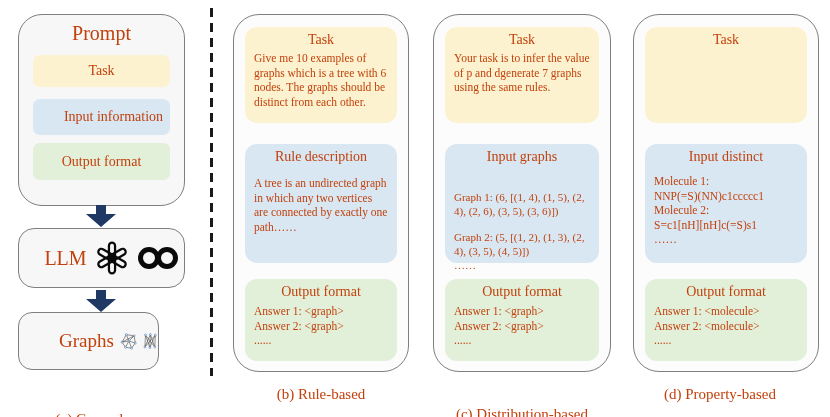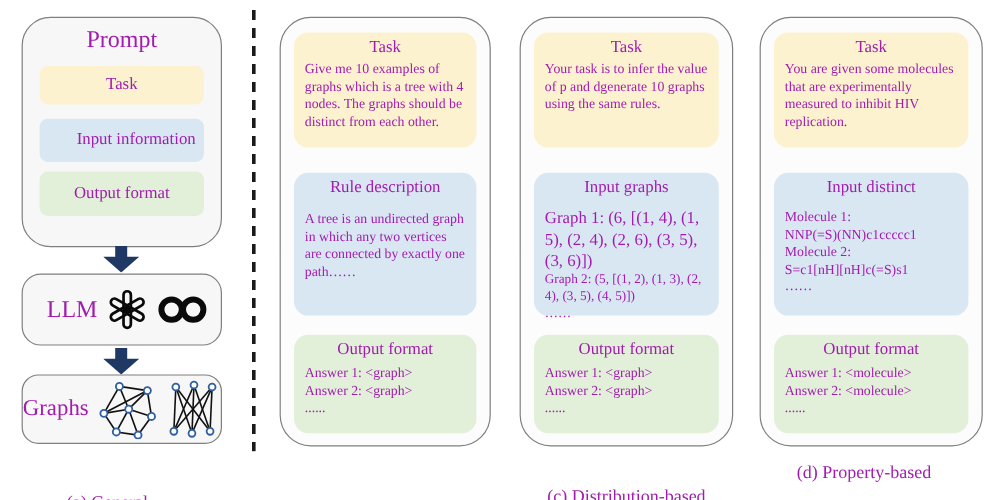--- a/index.html
+++ b/index.html
@@ -1,34 +1,34 @@
 <!DOCTYPE html>
 <html><head>
 <meta charset="utf-8">
 <style>
   html,body{margin:0;padding:0;background:#fff;}
   .figure{position:relative;width:830px;height:417px;background:#ffffff;
-    font-family:"Liberation Serif", serif;color:#a21caf;overflow:hidden;text-decoration:underline;}
+    font-family:"Liberation Serif", serif;color:#c2410c;overflow:hidden;text-decoration:underline;}
 
   
   .roundbox{position:absolute;background:#f7f7f7;border:1.4px solid #7f7f7f;box-sizing:border-box;}
   .prompt-box{left:18px;top:14px;width:167px;height:192px;border-radius:24px;}
   .prompt-title{text-align:center;font-size:20px;margin-top:7px;}
   .pblock{position:absolute;left:14px;right:14px;border-radius:7px;text-align:center;font-size:14px;}
   .pblock.task{top:40px;height:32px;line-height:32px;background:#fcf2cf;}
   .pblock.input{top:84px;height:36px;line-height:36px;background:#d9e7f3;padding-left:24px;}
   .pblock.output{top:128px;height:37px;line-height:37px;background:#e2efd9;}
   .arrow{position:absolute;left:86px;width:30px;height:22px;}
   .arrow1{top:205px;}
   .arrow2{top:290px;}
   .llm-box{left:18px;top:228px;width:167px;height:60px;border-radius:16px;
-    display:flex;align-items:center;gap:7px;padding-left:20px;}
+    display:flex;align-items:center;justify-content:center;gap:7px;padding-left:20px;}
   .llm-label{font-size:20px;}
-  .graphs-box{left:18px;top:312px;width:167px;height:58px;border-radius:14px;
-    display:flex;align-items:center;justify-content:center;gap:6px;}
+  .graphs-box{left:18px;top:312px;width:141px;height:58px;border-radius:14px;
+    display:flex;align-items:center;justify-content:center;gap:6px;padding-left:40px;}
   .graphs-label{font-size:19px;}
 
   
   .divider{position:absolute;left:210px;top:8px;width:2.5px;height:368px;
     background:repeating-linear-gradient(to bottom,#1a1a1a 0 9px,transparent 9px 15px);}
 
   
   .panel{position:absolute;top:14px;height:358px;background:#fcfcfc;
     border:1.4px solid #7f7f7f;border-radius:26px;box-sizing:border-box;}
   .panel-b{left:233px;width:176px;}
@@ -151,63 +151,62 @@
           <circle cx="43" cy="51" r="3.4"></circle>
       </g>
     </svg>
   </div>
 
   <div class="divider"></div>
 
   <div class="panel panel-b">
     <div class="card card-task">
       <h3>Task</h3>
-      <div class="body">Give me 10 examples of graphs which is a tree with 4 nodes. The graphs should be distinct from each other.</div>
+      <div class="body">Give me 10 examples of graphs which is a tree with 6 nodes. The graphs should be distinct from each other.</div>
     </div>
     <div class="card card-input">
       <h3>Rule description</h3>
       <div class="body" style="padding-top:11px;">A tree is an undirected graph in which any two vertices are connected by exactly one path……</div>
     </div>
     <div class="card card-output">
       <h3>Output format</h3>
       <div class="body">
         <div class="line">Answer 1: &lt;graph&gt;</div>
         <div class="line">Answer 2: &lt;graph&gt;</div>
         <div class="line">......</div>
       </div>
     </div>
   </div>
 
   <div class="panel panel-c">
     <div class="card card-task">
       <h3>Task</h3>
-      <div class="body">Your task is to infer the value of p and dgenerate 10 graphs using the same rules.</div>
+      <div class="body">Your task is to infer the value of p and dgenerate 7 graphs using the same rules.</div>
     </div>
     <div class="card card-input">
       <h3>Input graphs</h3>
       <div class="body" style="padding-top:9px;font-size:11px;">
-        <div class="line" style="font-size:14px;">Graph 1: (6, [(1, 4), (1, 5), (2, 4), (2, 6), (3, 5), (3, 6)])</div>
-        <div class="line" style="font-size:11px;">Graph 2: (5, [(1, 2), (1, 3), (2, 4), (3, 5), (4, 5)])</div>
+        <div class="line" style="font-size:11px;margin-top:17px;">Graph 1: (6, [(1, 4), (1, 5), (2, 4), (2, 6), (3, 5), (3, 6)])</div>
+        <div class="line" style="font-size:11px;margin-top:12px;">Graph 2: (5, [(1, 2), (1, 3), (2, 4), (3, 5), (4, 5)])</div>
         <div class="line" style="font-size:11px;">……</div>
       </div>
     </div>
     <div class="card card-output">
       <h3>Output format</h3>
       <div class="body">
         <div class="line">Answer 1: &lt;graph&gt;</div>
         <div class="line">Answer 2: &lt;graph&gt;</div>
         <div class="line">......</div>
       </div>
     </div>
   </div>
 
   <div class="panel panel-d">
     <div class="card card-task">
       <h3>Task</h3>
-      <div class="body">You are given some molecules that are experimentally measured to inhibit HIV replication.</div>
     </div>
     <div class="card card-input">
       <h3>Input distinct</h3>
       <div class="body" style="padding-top:9px;">
         <div class="line">Molecule 1:</div>
         <div class="line">NNP(=S)(NN)c1ccccc1</div>
         <div class="line">Molecule 2:</div>
         <div class="line">S=c1[nH][nH]c(=S)s1</div>
         <div class="line">……</div>
       </div>
@@ -216,16 +215,17 @@
       <h3>Output format</h3>
       <div class="body">
         <div class="line">Answer 1: &lt;molecule&gt;</div>
         <div class="line">Answer 2: &lt;molecule&gt;</div>
         <div class="line">......</div>
       </div>
     </div>
   </div>
 
   <div class="caption cap-a">(a) General</div>
+  <div class="caption cap-b">(b) Rule-based</div>
   <div class="caption cap-c">(c) Distribution-based</div>
   <div class="caption cap-d">(d) Property-based</div>
 
 </div>
 
 </body></html>

